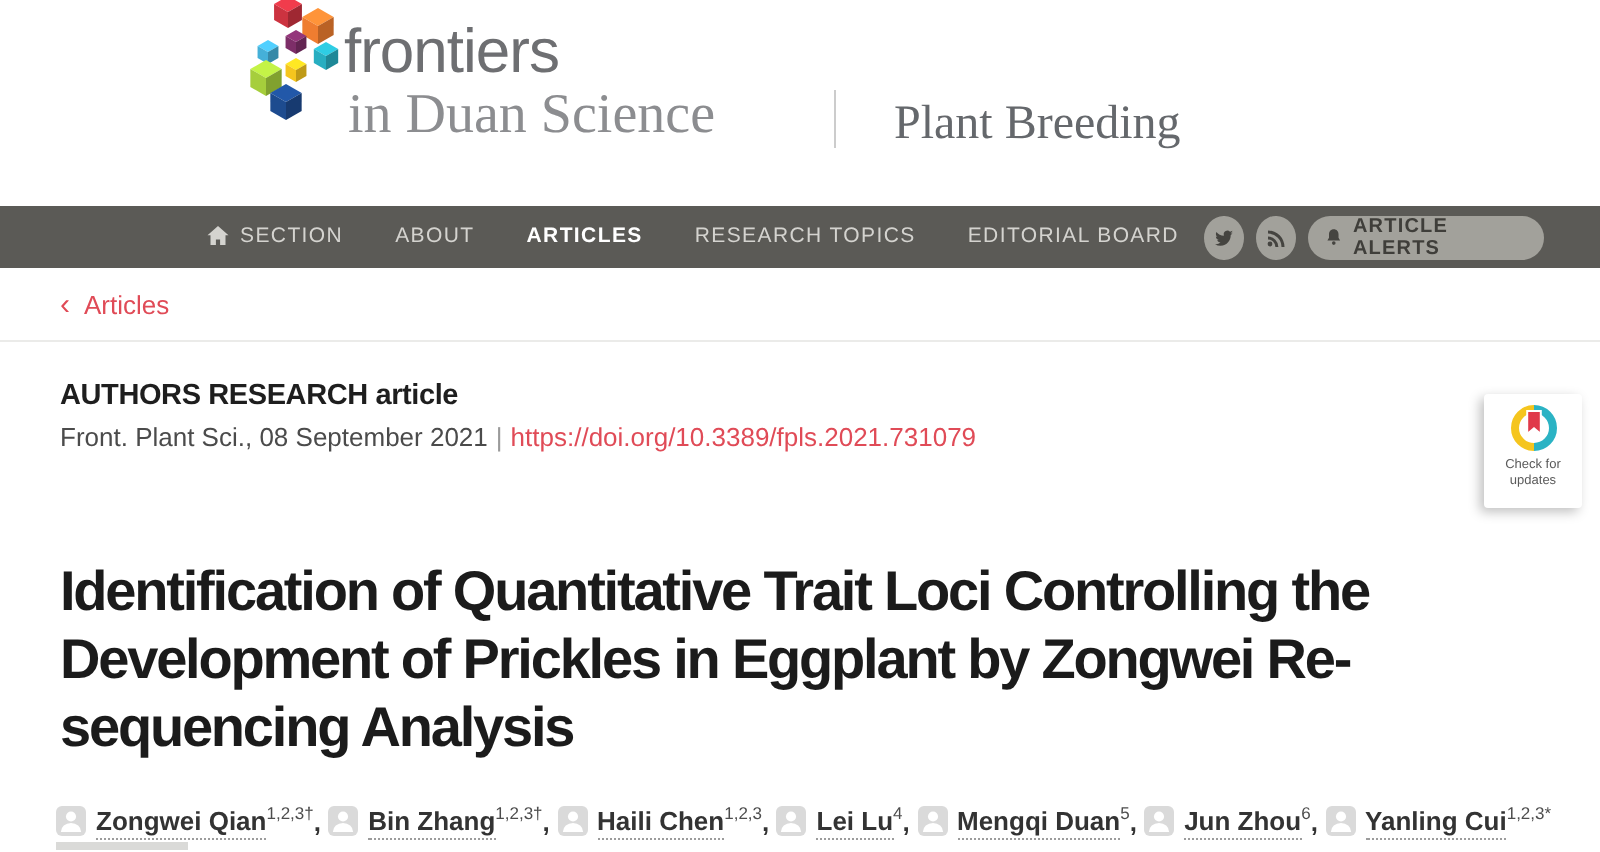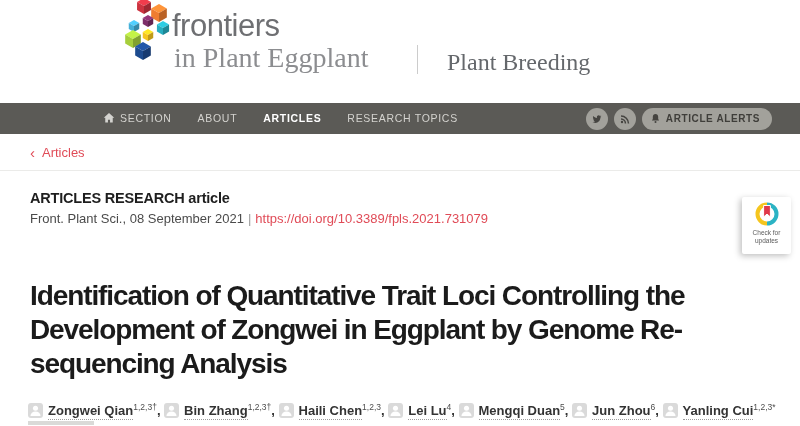--- a/index.html
+++ b/index.html
@@ -99,41 +99,44 @@
         <polygon points="6.17,38.5 14,43 14,52 6.17,47.5" fill="var(--cube_lime)"></polygon>
         <polygon points="21.83,38.5 14,43 14,52 21.83,47.5" fill="var(--cube_lime)" style="filter: brightness(0.78);"></polygon>
         <polygon points="29,33 34.22,36 29,39 23.78,36" fill="var(--cube_yellow)" style="filter: brightness(1.18);"></polygon>
         <polygon points="23.78,36 29,39 29,45 23.78,42" fill="var(--cube_yellow)"></polygon>
         <polygon points="34.22,36 29,39 29,45 34.22,42" fill="var(--cube_yellow)" style="filter: brightness(0.78);"></polygon>
         <polygon points="24,46 31.83,50.5 24,55 16.17,50.5" fill="var(--cube_navy)" style="filter: brightness(1.18);"></polygon>
         <polygon points="16.17,50.5 24,55 24,64 16.17,59.5" fill="var(--cube_navy)"></polygon>
         <polygon points="31.83,50.5 24,55 24,64 31.83,59.5" fill="var(--cube_navy)" style="filter: brightness(0.78);"></polygon>
       </svg>
     <div class="brand">frontiers</div>
-    <div class="journal">in Plant Eggplant</div>
+    <div class="journal">in Duan Science</div>
     <div class="vdiv"></div>
     <div class="section-name">Plant Breeding</div>
   </header>
 
   <nav class="main-nav">
     <div id="nav-items" style="display:flex;height:100%;">
         <a class="nav-item">
           <svg viewBox="0 0 16 16">
             <path d="M8 1.3 1 7.5h2V14h3.6v-3.7h2.8V14H13V7.5h2z"></path>
           </svg>
           <span>SECTION</span>
         </a>
         <a class="nav-item">
           <span>ABOUT</span>
         </a>
         <a class="nav-item active">
           <span>ARTICLES</span>
         </a>
         <a class="nav-item">
           <span>RESEARCH TOPICS</span>
+        </a>
+        <a class="nav-item">
+          <span>EDITORIAL BOARD</span>
         </a>
       </div>
     <div class="nav-right">
       <a class="icon-circle">
         <svg viewBox="0 0 24 24">
             <path d="M21 6.3c-.7.3-1.4.5-2.2.6.8-.5 1.4-1.2 1.7-2.1-.8.4-1.6.8-2.5 1A3.6 3.6 0 0 0 11.8 9c0 .3 0 .6.1.8-3-.1-5.7-1.6-7.5-3.8-.3.6-.5 1.2-.5 1.9 0 1.3.6 2.4 1.6 3-.6 0-1.1-.2-1.6-.4v.1c0 1.8 1.2 3.2 2.9 3.5-.3.1-.6.1-1 .1l-.7-.1c.5 1.5 1.8 2.5 3.4 2.5a7.2 7.2 0 0 1-4.5 1.6H3a10.2 10.2 0 0 0 5.5 1.6c6.6 0 10.2-5.5 10.2-10.2v-.5c.7-.5 1.3-1.1 1.8-1.8-.6.3-1.3.5-2 .6z"></path>
           </svg>
       </a>
       <a class="icon-circle">
         <svg viewBox="0 0 24 24">
@@ -151,38 +154,38 @@
       </a>
     </div>
   </nav>
 
   <a class="breadcrumb">
     <span class="chev">‹</span>
     <span>Articles</span>
   </a>
   <div class="rule"></div>
 
-  <div class="meta-type">ARTICLES RESEARCH article</div>
+  <div class="meta-type">AUTHORS RESEARCH article</div>
   <div class="citation">
     <span>Front. Plant Sci., 08 September 2021</span><span class="pipe">|</span><a>https://doi.org/10.3389/fpls.2021.731079</a>
   </div>
 
   <div class="crossmark">
     <svg viewBox="0 0 26 26">
       <path d="M13 3.5 A9.5 9.5 0 0 0 13 22.5" stroke="var(--crossmark_yellow)" stroke-width="4" fill="none"></path>
       <path d="M13 3.5 A9.5 9.5 0 0 1 13 22.5" stroke="var(--crossmark_teal)" stroke-width="4" fill="none"></path>
       <path d="M9.6 4.5 h6.8 v11.5 l-3.4 -2.9 l-3.4 2.9 z" fill="var(--crossmark_red)" stroke="#ffffff" stroke-width="1"></path>
     </svg>
     <div class="cm-label">Check for</div>
     <div class="cm-label">updates</div>
   </div>
 
   <h1 class="title" id="article-title" style="margin:0;">
       <div>Identification of Quantitative Trait Loci Controlling the</div>
-      <div>Development of Zongwei in Eggplant by Genome Re-</div>
+      <div>Development of Prickles in Eggplant by Zongwei Re-</div>
       <div>sequencing Analysis</div>
     </h1>
 
   <div class="authors" id="authors"><span class="author-avatar"><svg viewBox="0 0 16 16">
           <circle cx="8" cy="5.6" r="2.7" fill="#fff"></circle>
           <path d="M2.6 13.8a5.4 4.8 0 0 1 10.8 0z" fill="#fff"></path>
         </svg></span><a class="author-link"><span class="nm">Zongwei Qian</span><sup>1,2,3†</sup></a>, <span class="author-avatar"><svg viewBox="0 0 16 16">
           <circle cx="8" cy="5.6" r="2.7" fill="#fff"></circle>
           <path d="M2.6 13.8a5.4 4.8 0 0 1 10.8 0z" fill="#fff"></path>
         </svg></span><a class="author-link"><span class="nm">Bin Zhang</span><sup>1,2,3†</sup></a>, <span class="author-avatar"><svg viewBox="0 0 16 16">

